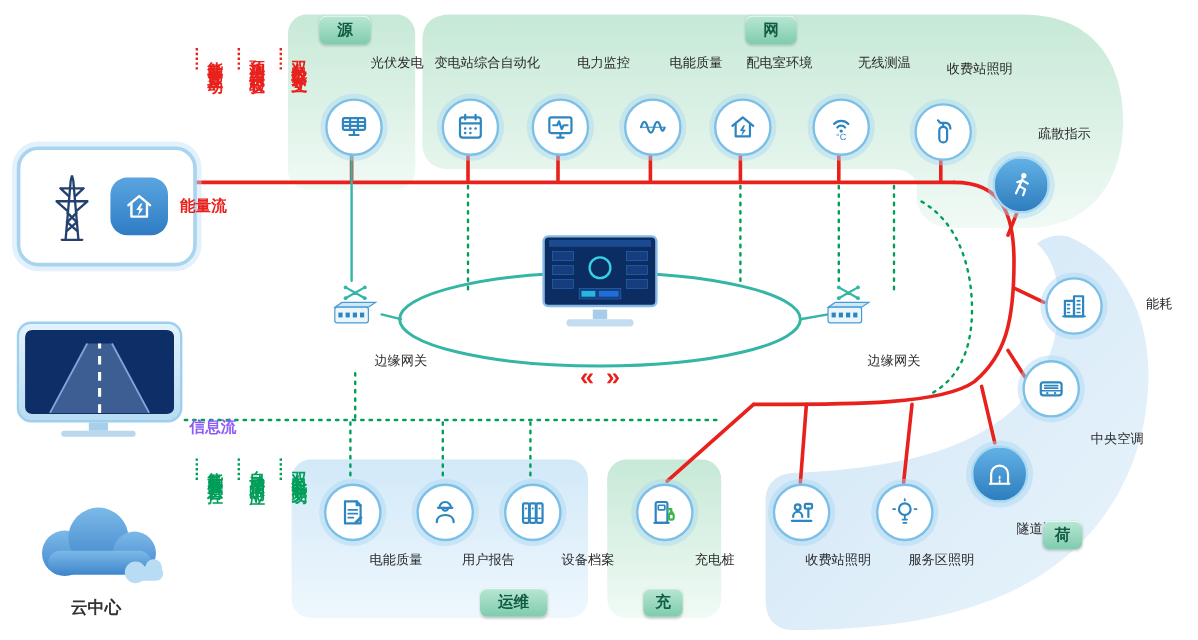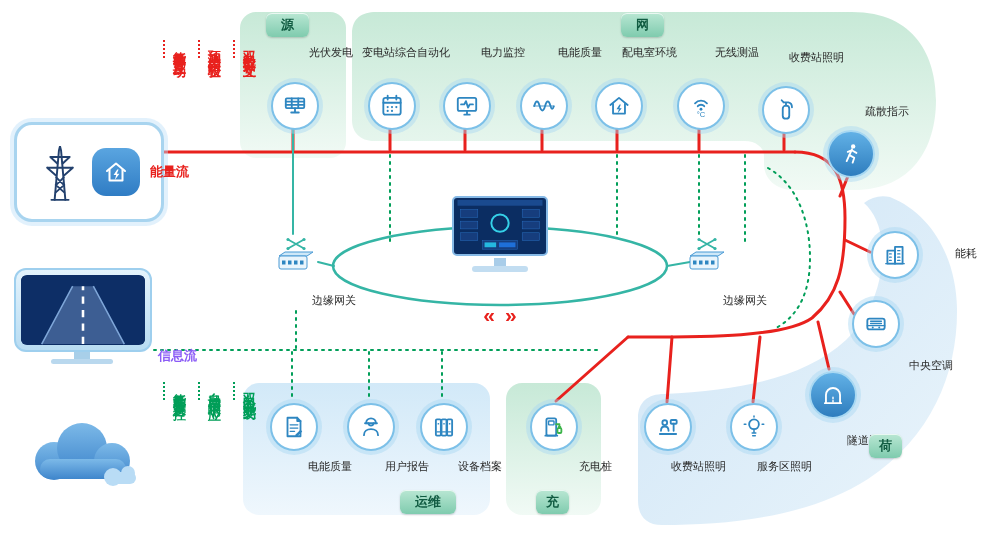--- a/index.html
+++ b/index.html
@@ -138,20 +138,21 @@
         <circle cx="66" cy="34" r="25"></circle>
         <circle cx="96" cy="47" r="18"></circle>
       <rect x="24" y="45" width="86" height="20" rx="10"></rect>
     </g>
     <g fill="#b9dcf5">
       <circle cx="97" cy="63" r="9"></circle>
         <circle cx="112" cy="59" r="7"></circle>
       <rect x="90" y="58" width="30" height="12" rx="6"></rect>
     </g>
   </svg>
+  <div class="biglabel" style="left:10px;top:498px">云中心</div>
 
   <div class="vgroup red" style="left:163px;top:40px">
     <div class="vcol">能量调度互动</div>
     <div class="vcol">预测结果校验</div>
     <div class="vcol">双向数据交互</div>
   </div>
   <div class="flowlabel red" style="left:150px;top:163px">能量流</div>
 
   <div class="flowlabel green" style="left:158px;top:347px">信息流</div>
   <div class="vgroup green" style="left:163px;top:382px">
@@ -299,21 +300,21 @@
   <div class="nlabel" style="left:309px;top:459px">用户报告</div>
   <div class="circle" style="left:347px;top:403px">
     <svg width="26" height="26" viewBox="0 0 24 24">
       <path d="M7.5 8.5 a4.5 4.5 0 0 1 9 0"></path>
       <path d="M6.5 8.5 h11"></path>
       <path d="M9.5 8.5 a2.6 3 0 0 0 5 0"></path>
       <path d="M5.5 19.5 c0-3.5 2.8-5.5 6.5-5.5 s6.5 2 6.5 5.5"></path>
     </svg>
   </div>
 
-  <div class="nlabel" style="left:382px;top:459px">设备档案</div>
+  <div class="nlabel" style="left:392px;top:459px">设备档案</div>
   <div class="circle" style="left:420px;top:403px">
     <svg width="26" height="26" viewBox="0 0 24 24">
       <rect x="4.5" y="5" width="4.6" height="15" rx="1"></rect>
       <rect x="9.7" y="5" width="4.6" height="15" rx="1"></rect>
       <rect x="14.9" y="5" width="4.6" height="15" rx="1"></rect>
       <circle class="f" cx="6.8" cy="9" r="0.8"></circle>
         <circle class="f" cx="12" cy="9" r="0.8"></circle>
         <circle class="f" cx="17.2" cy="9" r="0.8"></circle>
       <path d="M5.5 16.5 h2.6 M10.7 16.5 h2.6 M15.9 16.5 h2.6" stroke-width="1.3"></path>
     </svg>

